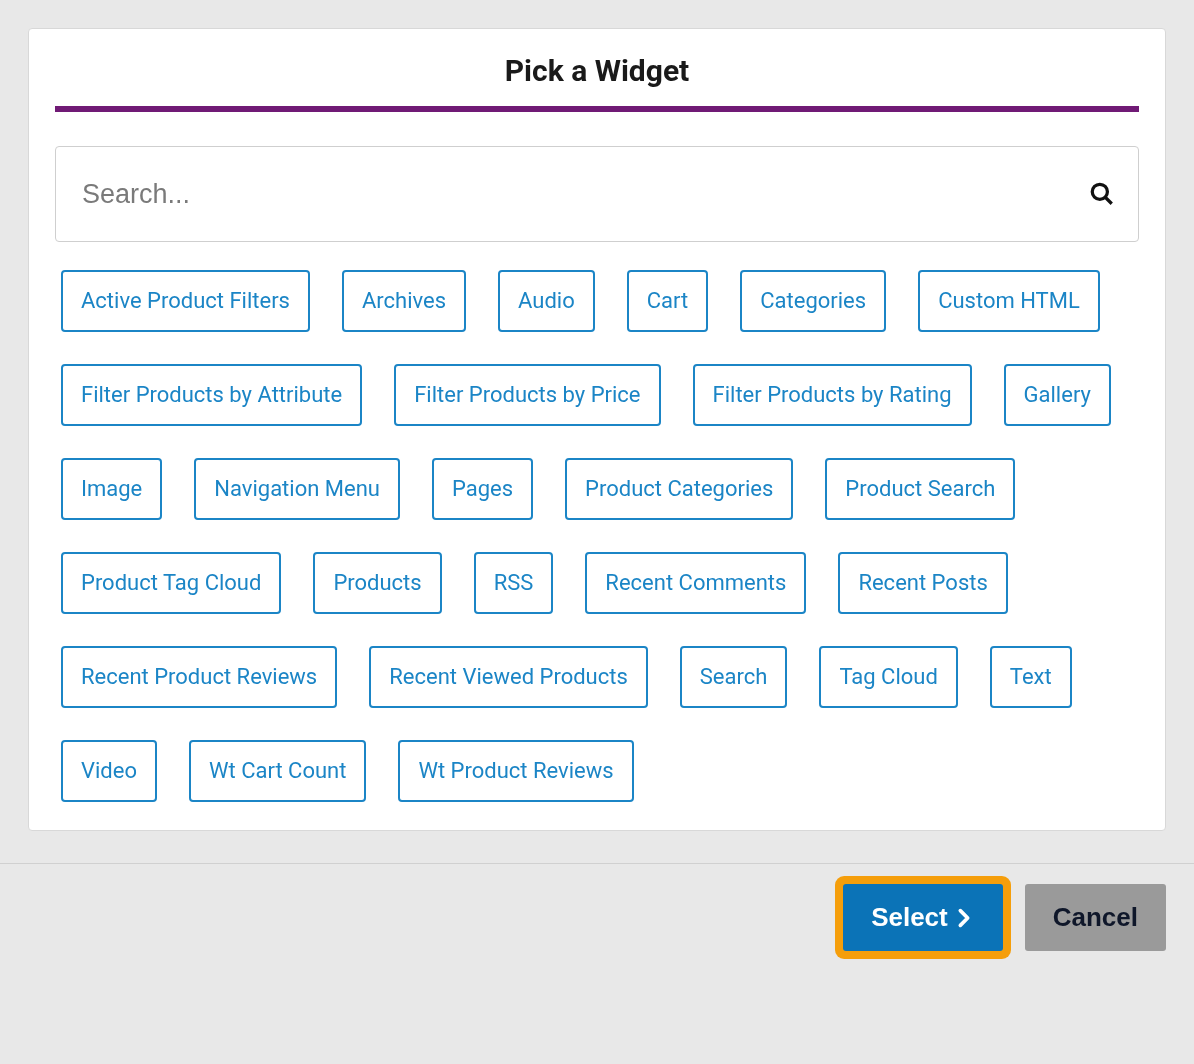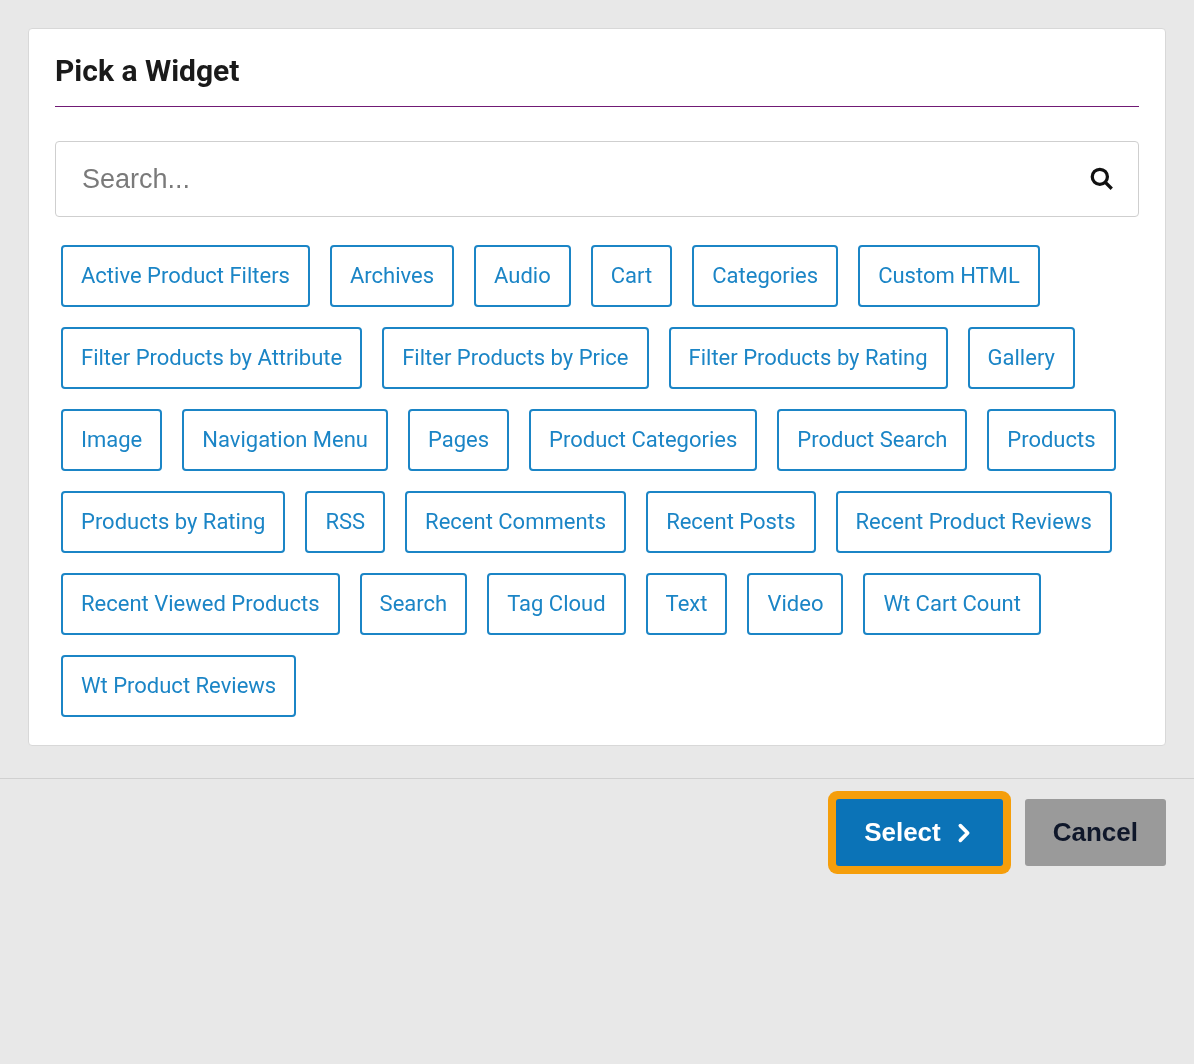--- a/index.html
+++ b/index.html
@@ -16,50 +16,51 @@
     background: #fff;
     border: 1px solid #d8d8d8;
     border-radius: 4px;
     padding: 24px 26px 28px 26px;
   }
   .panel-title {
     font-size: 30px;
     font-weight: 700;
     color: #1a1a1a;
     padding-bottom: 18px;
-    border-bottom: 1px solid #701a75;
+    border-bottom: 6px solid #701a75;
     margin-bottom: 34px;
+    text-align: center;
   }
   .search-wrap {
     position: relative;
     margin-bottom: 28px;
   }
   .search-input {
     width: 100%;
-    height: 76px;
+    height: 96px;
     border: 1px solid #cfcfcf;
     border-radius: 4px;
     padding: 0 72px 0 26px;
     font-size: 27px;
     color: #333;
     outline: none;
   }
   .search-input::placeholder { color: #7a7a7a; }
   .search-icon {
     position: absolute;
     right: 24px;
     top: 50%;
     transform: translateY(-50%);
     color: #111;
   }
   .search-icon svg { display: block; width: 26px; height: 26px; }
   .widget-list {
     display: flex;
     flex-wrap: wrap;
-    gap: 20px;
+    gap: 32px;
     padding: 0 6px;
   }
   .widget-item {
     border: 2px solid #1b85c6;
     color: #1b85c6;
     background: #fff;
     border-radius: 4px;
     padding: 18px 18px;
     font-size: 22px;
     line-height: 1;
@@ -85,21 +86,21 @@
   }
   .btn {
     border: none;
     border-radius: 3px;
     padding: 18px 28px;
     font-size: 26px;
     font-weight: 600;
     cursor: pointer;
     display: inline-flex;
     align-items: center;
-    gap: 12px;
+    gap: 5px;
   }
   .btn-primary {
     background: #0b73b7;
     color: #fff;
   }
   .btn-primary.highlighted {
     box-shadow: 0 0 0 8px #f59e0b;
   }
   .btn-secondary {
     background: #9a9a9a;
@@ -134,22 +135,22 @@
         <div class="widget-item"><span>Custom HTML</span></div>
         <div class="widget-item"><span>Filter Products by Attribute</span></div>
         <div class="widget-item"><span>Filter Products by Price</span></div>
         <div class="widget-item"><span>Filter Products by Rating</span></div>
         <div class="widget-item"><span>Gallery</span></div>
         <div class="widget-item"><span>Image</span></div>
         <div class="widget-item"><span>Navigation Menu</span></div>
         <div class="widget-item"><span>Pages</span></div>
         <div class="widget-item"><span>Product Categories</span></div>
         <div class="widget-item"><span>Product Search</span></div>
+        <div class="widget-item"><span>Product Tag Cloud</span></div>
         <div class="widget-item"><span>Products</span></div>
-        <div class="widget-item"><span>Products by Rating</span></div>
         <div class="widget-item"><span>RSS</span></div>
         <div class="widget-item"><span>Recent Comments</span></div>
         <div class="widget-item"><span>Recent Posts</span></div>
         <div class="widget-item"><span>Recent Product Reviews</span></div>
         <div class="widget-item"><span>Recent Viewed Products</span></div>
         <div class="widget-item"><span>Search</span></div>
         <div class="widget-item"><span>Tag Cloud</span></div>
         <div class="widget-item"><span>Text</span></div>
         <div class="widget-item"><span>Video</span></div>
         <div class="widget-item"><span>Wt Cart Count</span></div>

